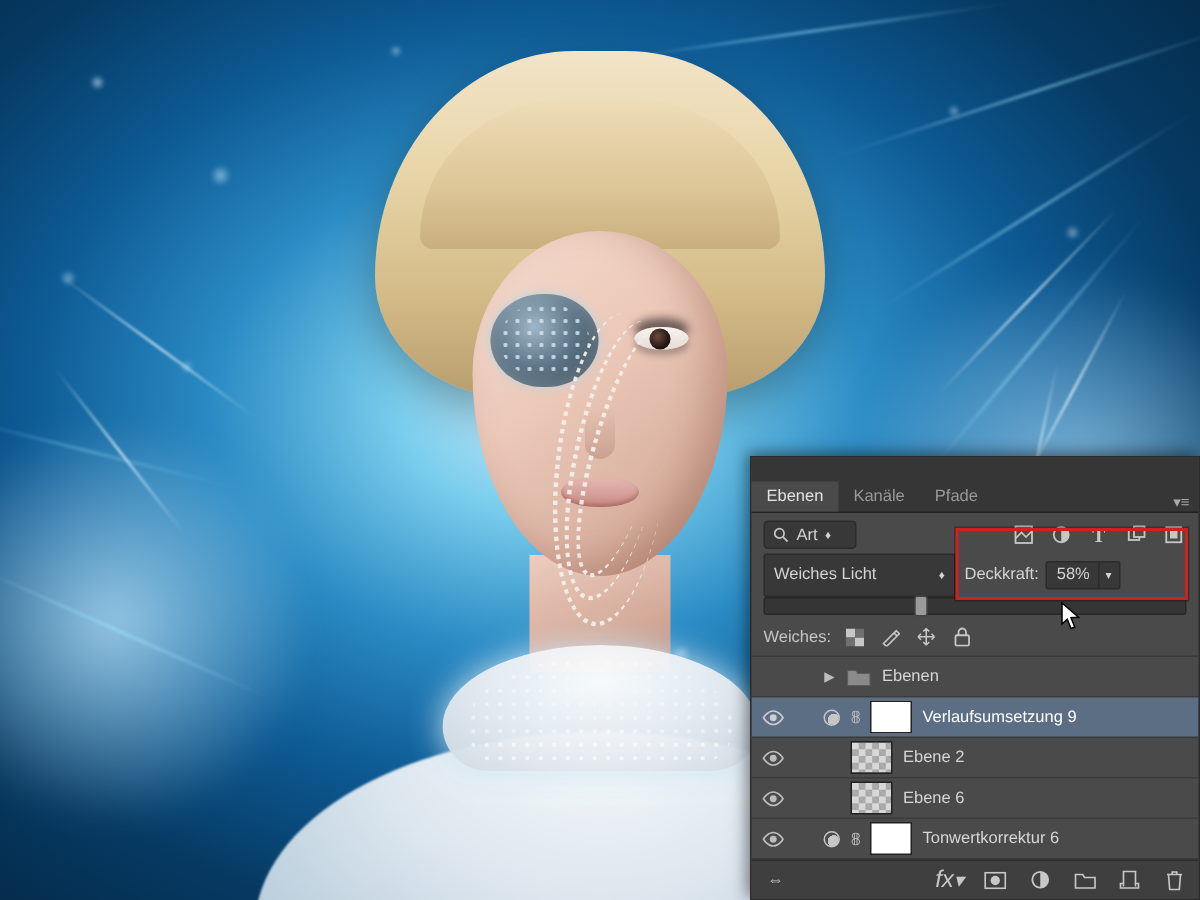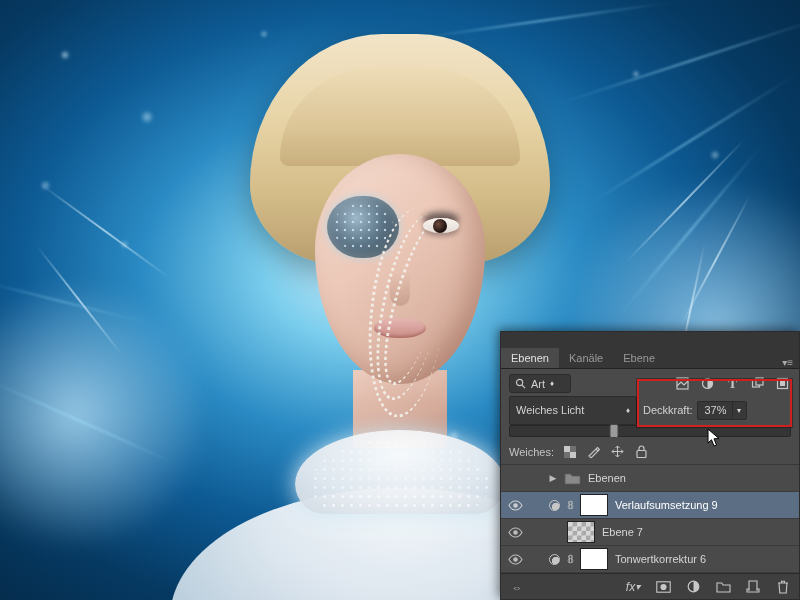--- a/index.html
+++ b/index.html
@@ -140,21 +140,21 @@
       <div class="pearl-strand ps2"></div>
       <div class="pearl-strand ps3"></div>
     </div>
   </div>
 </div>
 
 <div class="panel">
   <div class="tabs">
     <div class="tab active">Ebenen</div>
     <div class="tab">Kanäle</div>
-    <div class="tab">Ebene</div>
+    <div class="tab">Pfade</div>
     <div class="tabs-menu">▾≡</div>
   </div>
 
   <div class="row">
     <div class="filter-sel">
       <svg width="11" height="11" viewBox="0 0 12 12">
           <circle cx="5" cy="5" r="3.4" fill="none" stroke="#c5c5c5" stroke-width="1.3"></circle>
           <line x1="7.6" y1="7.6" x2="11" y2="11" stroke="#c5c5c5" stroke-width="1.3"></line>
         </svg>
       <span>Art</span>
@@ -191,21 +191,21 @@
   </div>
 
   <div class="blend-row">
     <div class="blend-sel">
       <span>Weiches Licht</span>
       <span style="font-size:8px">♦</span>
     </div>
     <div class="opac-group">
       <span>Deckkraft:</span>
       <div class="opac-field">
-        <span class="opac-val">37%</span>
+        <span class="opac-val">58%</span>
         <span class="opac-dd">▾</span>
       </div>
     </div>
   </div>
 
   <div class="slider-f">
     <div class="slider-track">
       <div class="slider-thumb" style="left:37%"></div>
     </div>
   </div>
@@ -265,52 +265,64 @@
             <circle cx="7.5" cy="5.5" r="2.3" fill="#d8d8d8"></circle>
           </svg>
         </div>
       <div class="lk"></div>
       <div class="adjdot"></div>
       <div class="link-ic">𝟠</div>
       <div class="thumb th-white"></div>
       <span class="lname">Verlaufsumsetzung 9</span>
     </div>
 
-
     <div class="layer">
       <div class="vis">
           <svg width="15" height="11" viewBox="0 0 15 11">
             <path d="M7.5 1 C3.5 1 1 5.5 1 5.5 s2.5 4.5 6.5 4.5 6.5-4.5 6.5-4.5 S11.5 1 7.5 1" fill="none" stroke="#c9c9c9" stroke-width="1.1"></path>
             <circle cx="7.5" cy="5.5" r="2.3" fill="#c9c9c9"></circle>
           </svg>
         </div>
       <div class="lk"></div>
       <div class="indent"></div>
       <div class="thumb th-check"></div>
-      <span class="lname">Ebene 7</span>
+      <span class="lname">Ebene 2</span>
     </div>
 
     <div class="layer">
       <div class="vis">
           <svg width="15" height="11" viewBox="0 0 15 11">
             <path d="M7.5 1 C3.5 1 1 5.5 1 5.5 s2.5 4.5 6.5 4.5 6.5-4.5 6.5-4.5 S11.5 1 7.5 1" fill="none" stroke="#c9c9c9" stroke-width="1.1"></path>
             <circle cx="7.5" cy="5.5" r="2.3" fill="#c9c9c9"></circle>
           </svg>
         </div>
       <div class="lk"></div>
+      <div class="indent"></div>
+      <div class="thumb th-check"></div>
+      <span class="lname">Ebene 6</span>
+    </div>
+
+    <div class="layer">
+      <div class="vis">
+          <svg width="15" height="11" viewBox="0 0 15 11">
+            <path d="M7.5 1 C3.5 1 1 5.5 1 5.5 s2.5 4.5 6.5 4.5 6.5-4.5 6.5-4.5 S11.5 1 7.5 1" fill="none" stroke="#c9c9c9" stroke-width="1.1"></path>
+            <circle cx="7.5" cy="5.5" r="2.3" fill="#c9c9c9"></circle>
+          </svg>
+        </div>
+      <div class="lk"></div>
       <div class="adjdot"></div>
       <div class="link-ic">𝟠</div>
       <div class="thumb th-white"></div>
       <span class="lname">Tonwertkorrektur 6</span>
     </div>
   </div>
 
   <div class="bottombar">
     <span style="margin-right:auto">⇔</span>
-    <span style="font-style:italic;font-size:12px">fx<small>▾</small></span>
+    <span style="font-style:italic;font-size:16px">fx<small>▾</small></span>
     <span>
         <svg width="15" height="12" viewBox="0 0 15 12">
           <rect x=".8" y=".8" width="13.4" height="10.4" fill="none" stroke="#c7c7c7" stroke-width="1.1"></rect>
           <circle cx="7.5" cy="6" r="3.1" fill="#c7c7c7"></circle>
         </svg>
       </span>
     <span>
         <svg width="13" height="13" viewBox="0 0 13 13">
           <circle cx="6.5" cy="6.5" r="5.3" fill="none" stroke="#c7c7c7" stroke-width="1.2"></circle>
           <path d="M6.5 1.2 A5.3 5.3 0 0 1 6.5 11.8 Z" fill="#c7c7c7"></path>

